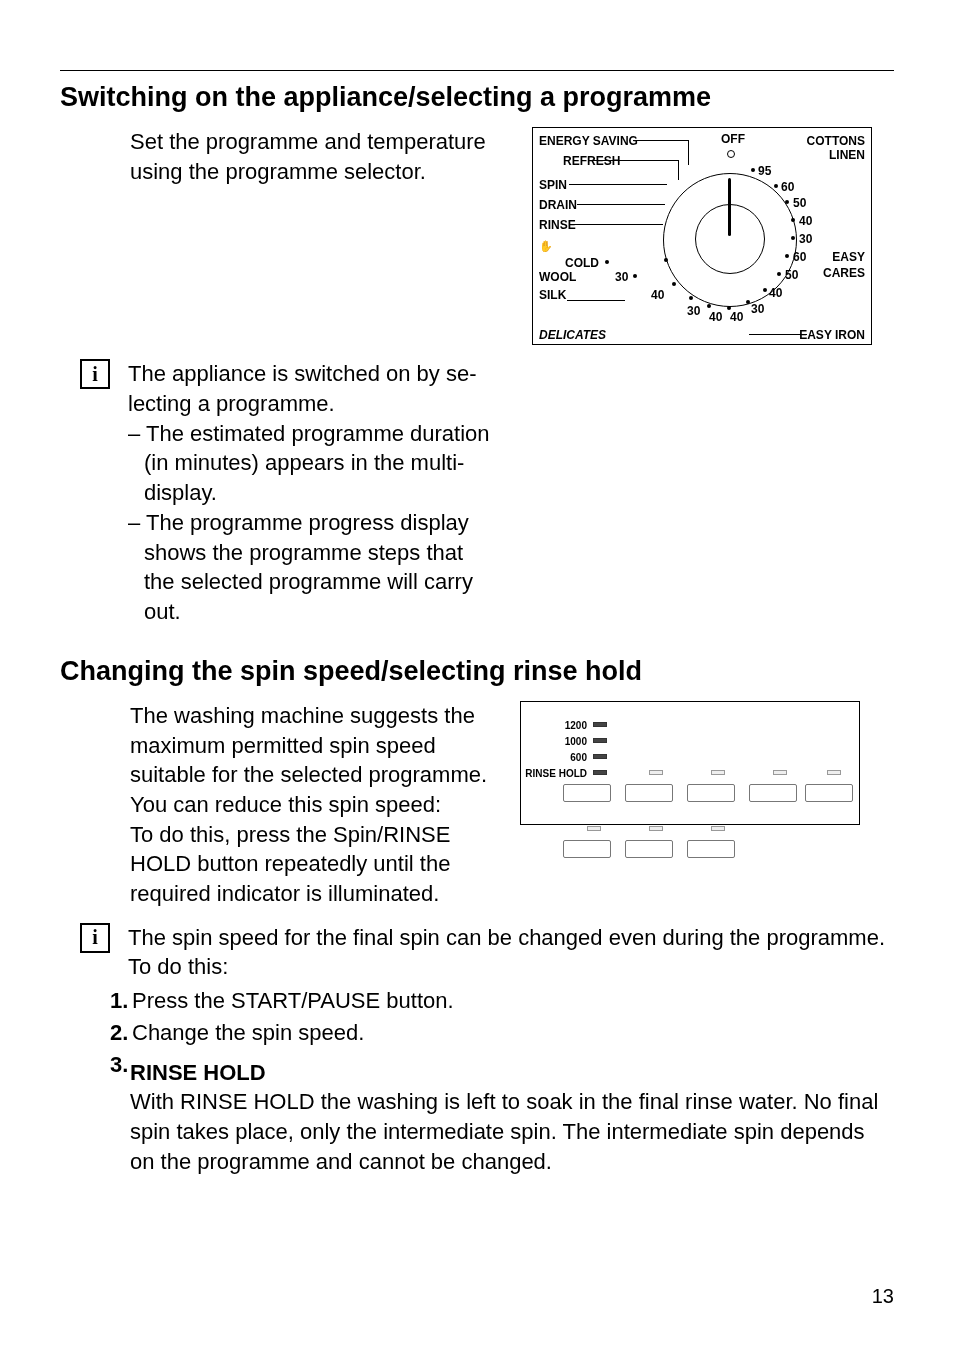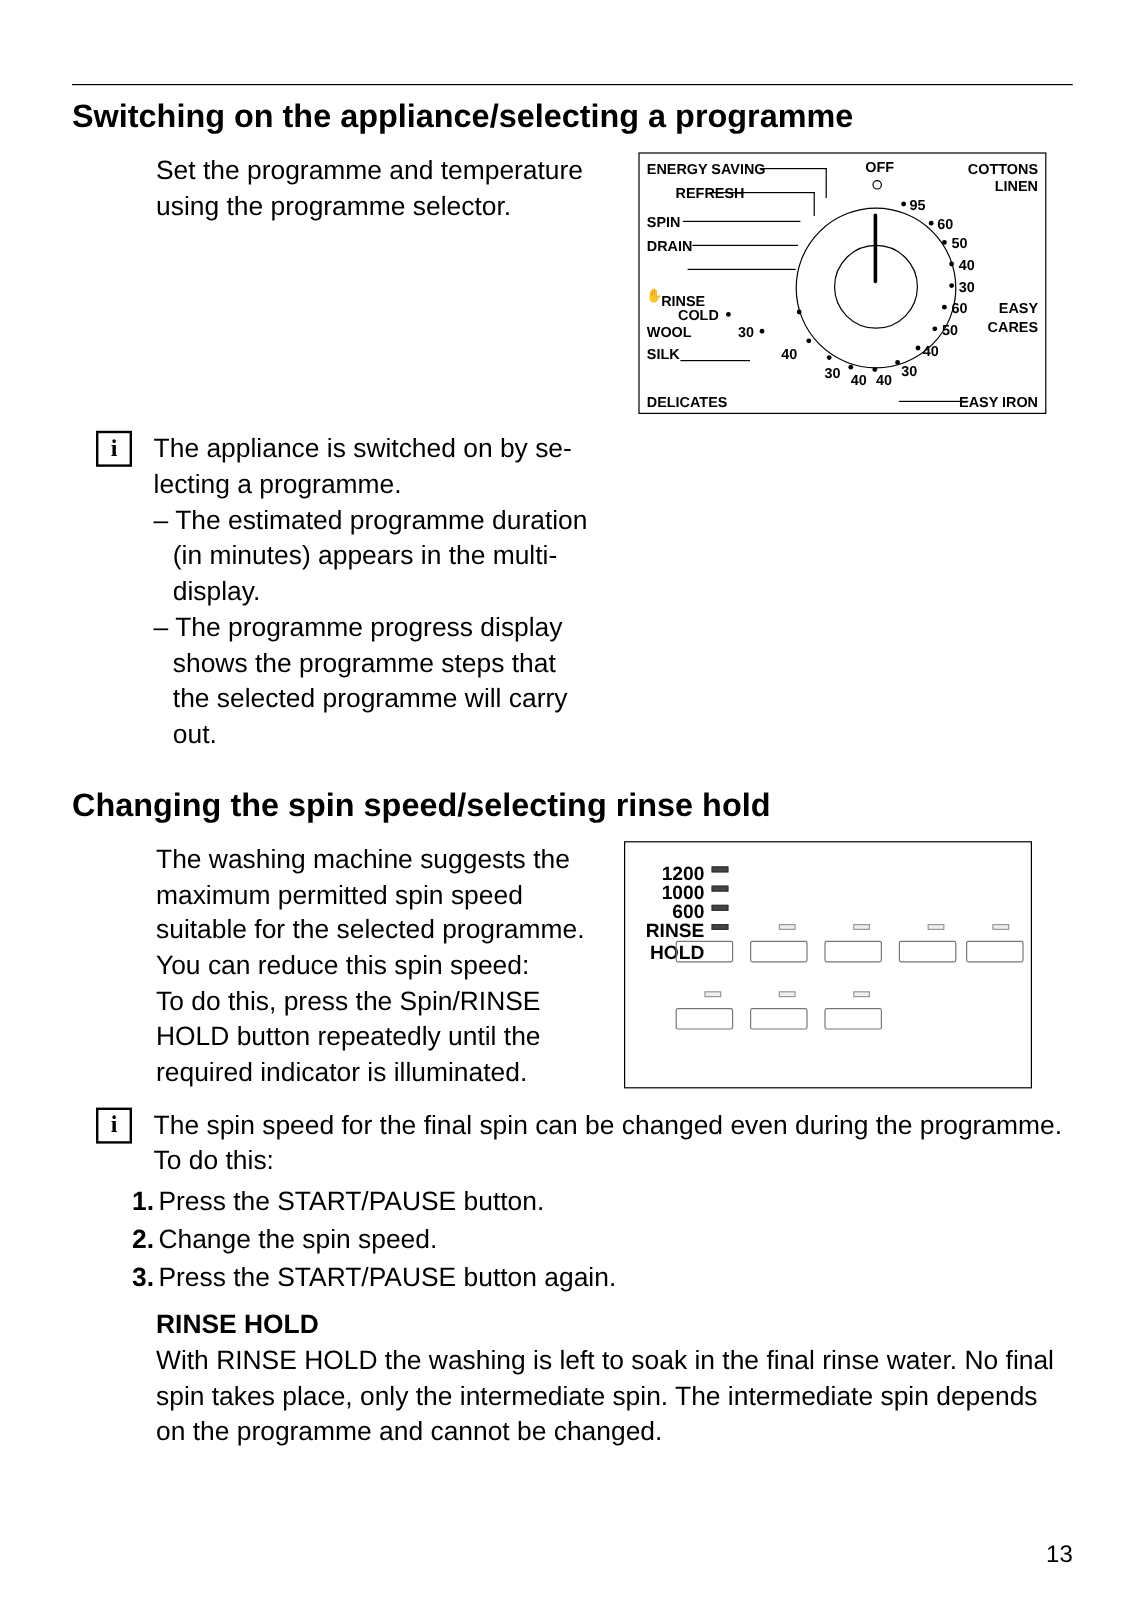--- a/index.html
+++ b/index.html
@@ -126,23 +126,23 @@
     position: absolute;
     white-space: nowrap;
   }
   .lead {
     position: absolute;
     border-top: 1px solid #000;
   }
   .spin-panel {
     border: 1px solid #000;
     width: 340px;
-    height: 206px;
+    height: 124px;
     position: relative;
-    font-size: 16px;
+    font-size: 10px;
     font-weight: bold;
     font-family: Arial, sans-serif;
   }
   .led {
     position: absolute;
     width: 14px; height: 5px;
     border: 1px solid #999;
     background: #eee;
   }
   .led.dark {
@@ -185,29 +185,29 @@
     <span class="dial-label" style="left:6px; top:26px;margin-left:24px;">REFRESH</span>
     <div class="lead" style="left:58px; top:32px; width:88px;"></div>
     <div style="position:absolute; left:145px; top:32px; width:1px; height:20px; border-left:1px solid #000;"></div>
 
     <span class="dial-label" style="left:6px; top:50px;">SPIN</span>
     <div class="lead" style="left:36px; top:56px; width:98px;"></div>
 
     <span class="dial-label" style="left:6px; top:70px;">DRAIN</span>
     <div class="lead" style="left:44px; top:76px; width:88px;"></div>
 
-    <span class="dial-label" style="left:18px; top:90px;margin-top:26px;">RINSE</span>
+    <span class="dial-label" style="left:6px; top:90px;">RINSE</span>
     <div class="lead" style="left:40px; top:96px; width:90px;"></div>
 
     <span class="dial-label" style="left:6px; top:112px; font-size:11px;">✋</span>
     <span class="dial-label" style="left:32px; top:128px;">COLD</span>
     <span class="dial-label" style="left:6px; top:142px;">WOOL</span>
     <span class="dial-label" style="left:6px; top:160px;">SILK</span>
     <div class="lead" style="left:34px; top:172px; width:58px;"></div>
-    <span class="dial-label" style="left:6px; top:200px;">DELICATES</span>
+    <span class="dial-label" style="left:6px; top:200px;font-style:italic;">DELICATES</span>
 
     <span class="dial-label" style="right:6px; top:6px;">COTTONS</span>
     <span class="dial-label" style="right:6px; top:20px;">LINEN</span>
     <span class="dial-label" style="right:6px; top:122px;">EASY</span>
     <span class="dial-label" style="right:6px; top:138px;">CARES</span>
     <span class="dial-label" style="right:6px; top:200px;">EASY IRON</span>
     <div class="lead" style="right:64px; top:206px; width:58px;"></div>
 
     <span class="dial-label" style="left:225px; top:36px;">95</span>
     <span class="dial-label" style="left:248px; top:52px;">60</span>
@@ -305,19 +305,19 @@
   </div>
   <div class="body-text col-text-full">
     <div>The spin speed for the final spin can be changed even during the pro­gramme. To do this:</div>
   </div>
 </div>
 
 <div class="body-text indent-body-full" style="margin-top:4px;">
   <ol class="steps" style="margin-left:-20px;">
     <li><span class="num">1.</span><span>Press the START/PAUSE button.</span></li>
     <li><span class="num">2.</span><span>Change the spin speed.</span></li>
-    <li><span class="num">3.</span><span>Press the START/PAUSE button again.</span></li>
+    <li><span class="num">3.</span></li>
   </ol>
   <div class="sub-head">RINSE HOLD</div>
   <div>With RINSE HOLD the washing is left to soak in the final rinse water. No final spin takes place, only the intermediate spin. The intermediate spin depends on the programme and cannot be changed.</div>
 </div>
 
 <div class="page-num">13</div>
 
 </body></html>

